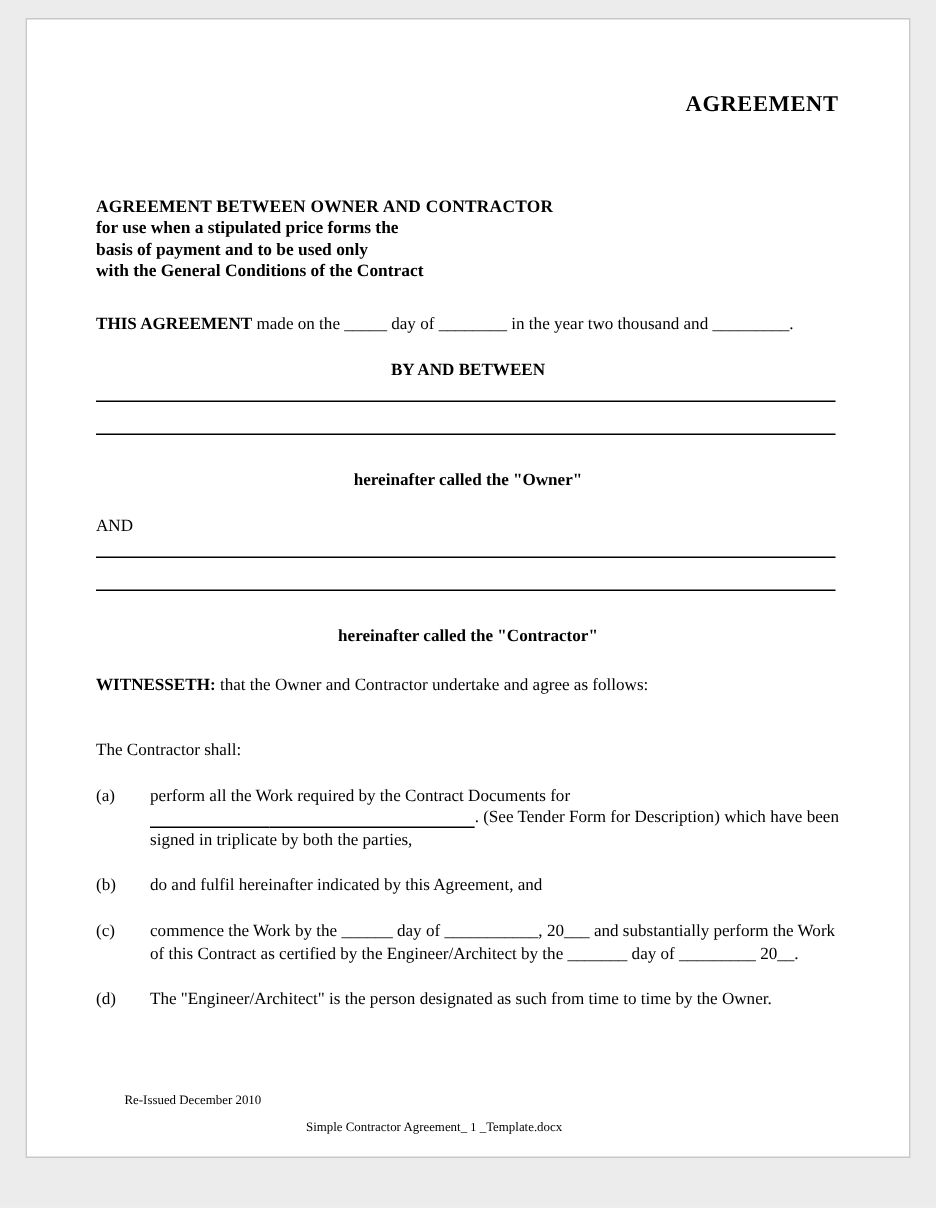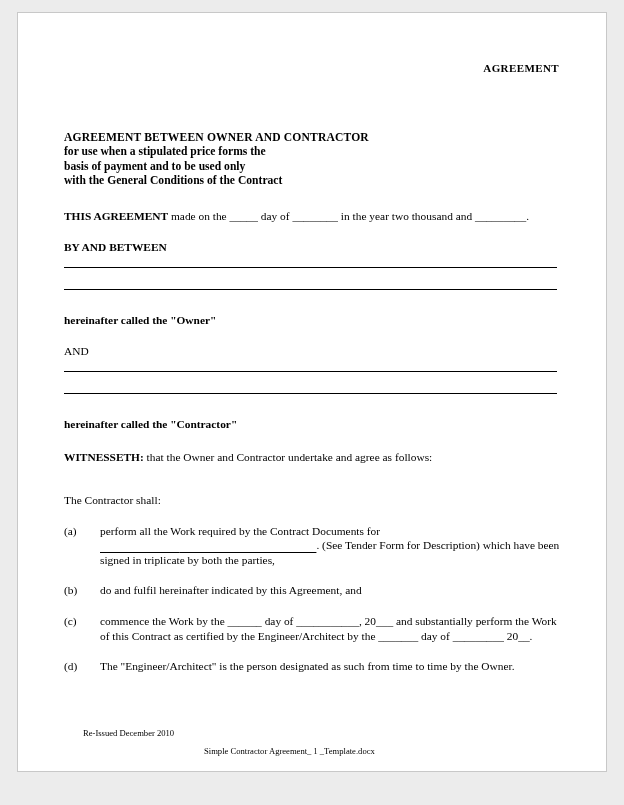--- a/index.html
+++ b/index.html
@@ -32,21 +32,21 @@
     border: 1px solid #c8c8c8;
     box-sizing: border-box;
   }
   .doc-header {
     position: absolute;
     left: 46px;
     top: 49px;
     width: 495px;
     text-align: right;
     font-weight: bold;
-    font-size: 11px;
+    font-size: 15px;
     letter-spacing: 0.4px;
     color: #000;
   }
   .body-area {
     position: absolute;
     left: 46px;
     top: 118px;
     width: 496px;
   }
   .title-block {
@@ -63,21 +63,21 @@
     font-size: 11.4px;
     line-height: 14.5px;
     color: #000;
   }
   .sp-18 { height: 18px; }
   .sp-13 { height: 13px; }
   .sp-11 { height: 11px; }
   .sp-16 { height: 16px; }
   .sp-21 { height: 21px; }
   .sp-23 { height: 23px; }
-  .b { font-weight: bold; }
+  .b { font-weight: bold; text-align: center; }
   .rule {
     height: 0;
     border-bottom: 1.3px solid #000;
     width: 493px;
   }
   .article-head {
     font-weight: bold;
     font-size: 12.4px;
     line-height: 15px;
     letter-spacing: 0.2px;

